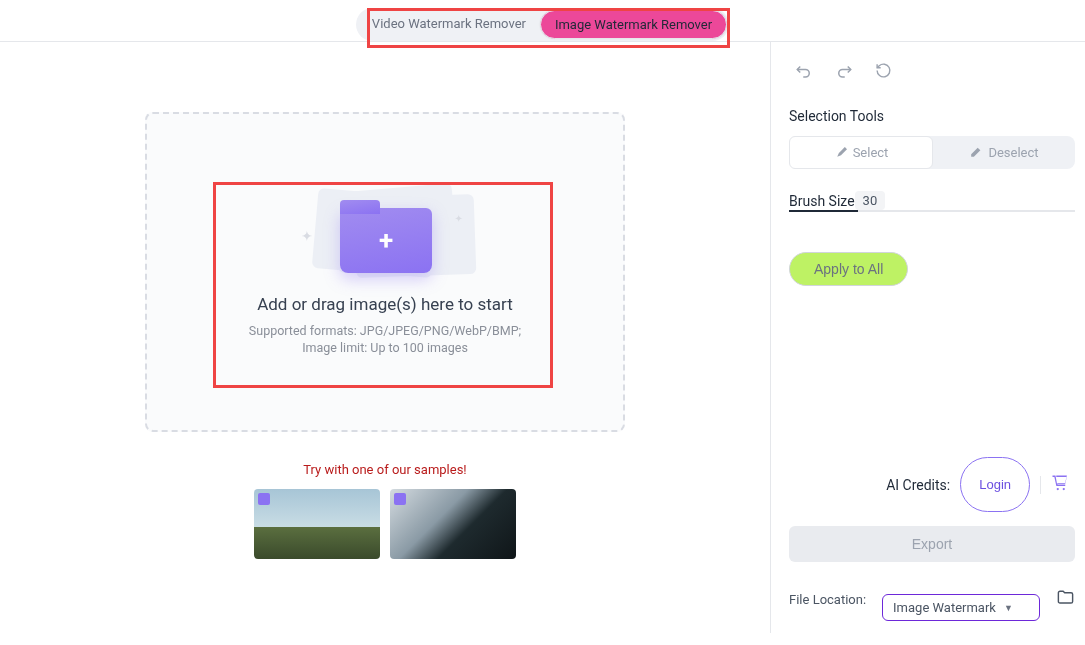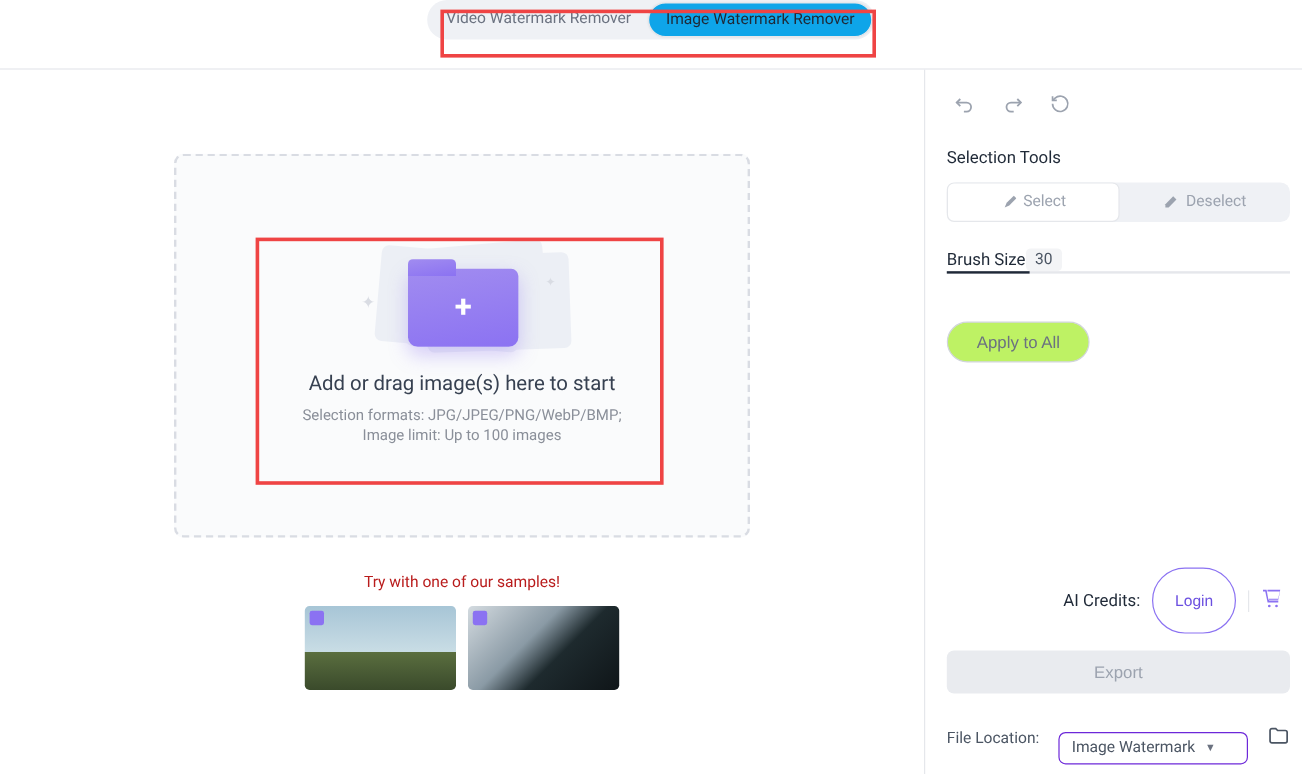--- a/index.html
+++ b/index.html
@@ -1,22 +1,22 @@
 <!DOCTYPE html>
 <html><head>
 <meta charset="utf-8">
 <style>
 * { box-sizing: border-box; margin: 0; padding: 0; }
 body { font-family: -apple-system, BlinkMacSystemFont, "Segoe UI", Roboto, sans-serif; background: #fff; width: 1085px; height: 645px; overflow: hidden; }
 
-.topbar { height: 58px; border-bottom: 1px solid #e5e7eb; display: flex; align-items: flex-start; justify-content: center; position: relative; }
+.topbar { height: 42px; border-bottom: 1px solid #e5e7eb; display: flex; align-items: flex-end; justify-content: center; position: relative; }
 .topbar-highlight { position: absolute; border: 3px solid #ef4444; left: 367px; top: 8px; width: 363px; height: 40px; pointer-events: none; }
 .tab-toggle { display: flex; background: #eff1f5; border-radius: 999px; padding: 2px; }
 .tab-item { padding: 6px 14px; font-size: 13px; color: #6b7280; border-radius: 999px; cursor: pointer; }
-.tab-item.active { background: #0ea5e9; color: #1f2937; box-shadow: 0 0 2px rgba(0,0,0,0.08); border: 1px solid #e5e7eb; }
+.tab-item.active { background: #ec4899; color: #1f2937; box-shadow: 0 0 2px rgba(0,0,0,0.08); border: 1px solid #e5e7eb; }
 
 .main-wrap { display: flex; height: calc(645px - 54px); }
 .left-panel { flex: 1; padding: 30px 40px 20px; display: flex; flex-direction: column; align-items: center; overflow: hidden; }
 .dropzone { width: 480px; height: 320px; border: 2px dashed #d9dce3; border-radius: 8px; background: #fafbfc; display: flex; flex-direction: column; align-items: center; justify-content: center; margin-top: 40px; position: relative; }
 .drop-highlight { position: absolute; border: 3px solid #ef4444; left: 66px; top: 68px; width: 340px; height: 206px; pointer-events: none; }
 .folder-stack { position: relative; width: 140px; height: 90px; margin-bottom: 16px; }
 .folder-back { position: absolute; width: 120px; height: 80px; background: #eceff5; border-radius: 6px; }
 .fb1{ left: 20px; top: 0; transform: rotate(-5deg); }
 .fb2{ left: 0px; top: 5px; transform: rotate(5deg); }
 .fb3{ left: 40px; top: 8px; transform: rotate(-2deg); }
@@ -73,21 +73,21 @@
       <div class="folder-stack">
         <div class="folder-back fb1"></div>
         <div class="folder-back fb2"></div>
         <div class="folder-back fb3"></div>
         <div class="sparkle s1">✦</div>
         <div class="sparkle s2">✦</div>
         <div class="folder-front">+</div>
       </div>
       <div class="drop-title">Add or drag image(s) here to start</div>
       <div class="drop-sub">
-        <span>Selection formats: JPG/JPEG/PNG/WebP/BMP;</span><br>
+        <span>Supported formats: JPG/JPEG/PNG/WebP/BMP;</span><br>
         <span>Image limit: Up to 100 images</span>
       </div>
       <div class="drop-highlight"></div>
     </div>
     <div class="samples-label">Try with one of our samples!</div>
     <div class="samples-row">
       <div class="sample-thumb" style="background:linear-gradient(to bottom,#a7c5d6 0%,#c9dde5 55%,#5a6e3f 55%,#3a4a2b 100%);">
         <div class="badge-dot"></div>
       </div>
       <div class="sample-thumb" style="background:linear-gradient(135deg,#d4dbe0 0%,#8a9aa5 40%,#1e2a2e 60%,#0f1518 100%);">

